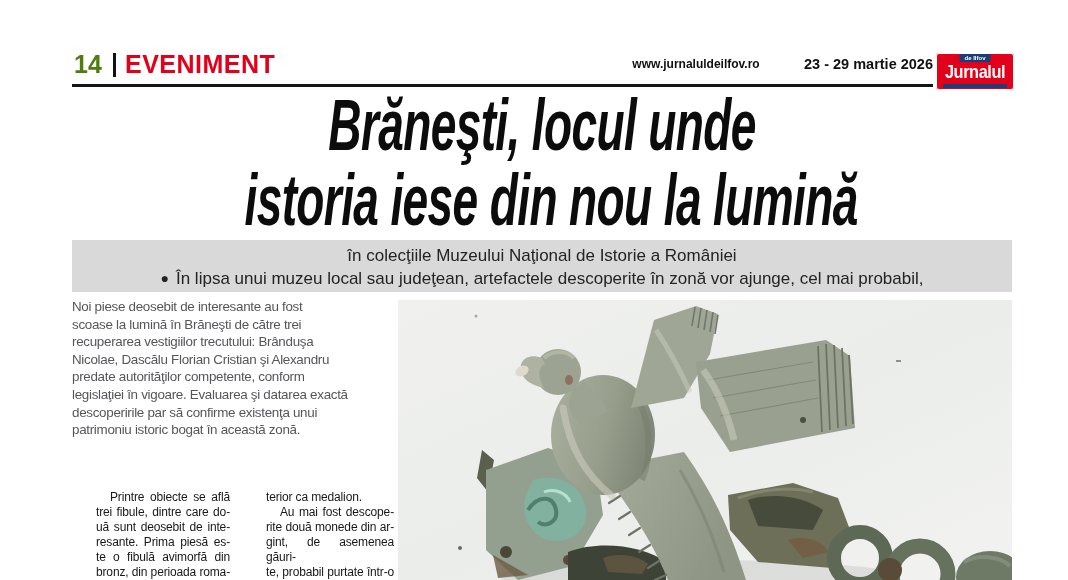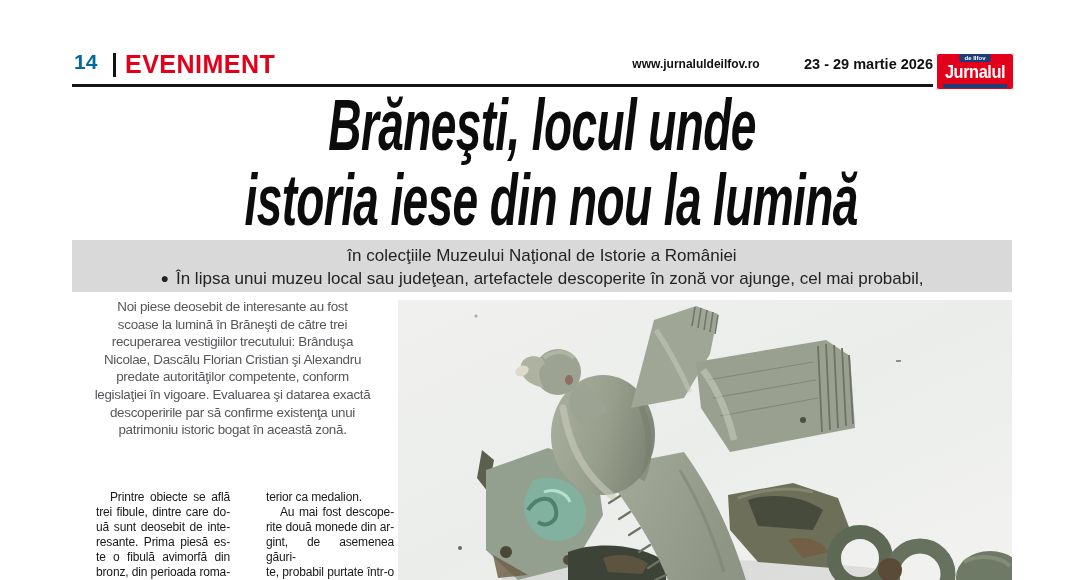--- a/index.html
+++ b/index.html
@@ -2,21 +2,21 @@
 <html style="--red: #e2001a; --navy: #1c3e78; --band: #d9d9d9; --leadgray: #55565a;"><head>
 <meta charset="utf-8">
 <style>
   html,body{margin:0;padding:0;background:#ffffff;}
   .sheet{
     position:relative;width:1068px;height:580px;background:#ffffff;
     overflow:hidden;font-family:"Liberation Sans",sans-serif;color:#111;
   }
   
   .hdr-pagenum{
-    position:absolute;left:74px;top:50px;font-size:21px;font-weight:bold;color:#0369a1;
+    position:absolute;left:74px;top:50px;font-size:25px;font-weight:bold;color:#4d7c0f;
     letter-spacing:0;
   }
   .hdr-divider{position:absolute;left:113px;top:53px;width:3px;height:24px;background:#121212;}
   .hdr-section{
     position:absolute;left:125px;top:50px;font-size:25px;font-weight:bold;color:var(--red,#e2001a);
     letter-spacing:.5px;
   }
   .hdr-site{
     position:absolute;left:696px;top:57px;transform:translateX(-50%);
     font-size:12px;font-weight:bold;color:#111;
@@ -49,21 +49,21 @@
   .headline .hl-line > span{display:inline-block;transform:scaleX(.64);transform-origin:center;letter-spacing:-1px;}
   
   .subhead{
     position:absolute;left:72px;top:240px;width:940px;height:52px;background:var(--band,#d9d9d9);
     text-align:center;color:#232323;font-size:17px;line-height:23px;padding-top:4px;box-sizing:border-box;
   }
   .subhead .bullet{font-size:14px;margin-right:7px;position:relative;top:-1px;}
   
   .lead{
     position:absolute;left:72px;top:298px;width:321px;overflow:hidden;
-    color:var(--leadgray,#55565a);font-size:13.4px;line-height:17.6px;letter-spacing:-.3px;text-align:center;
+    color:var(--leadgray,#55565a);font-size:13.4px;line-height:17.6px;letter-spacing:-.3px;
   }
   .lead .tline{white-space:nowrap;}
   
   .cols{position:absolute;left:72px;top:490px;width:322px;display:flex;gap:12px;color:#17181a;}
   .col{font-size:12px;line-height:14.9px;letter-spacing:-.15px;}
   .col-1{width:158px;}
   .col-2{width:152px;}
   .col .tline{text-align:justify;text-align-last:justify;margin-left:24px;}
   .col .tline.nojust{text-align-last:left;}
   .col .tline.indent{text-indent:14px;}

